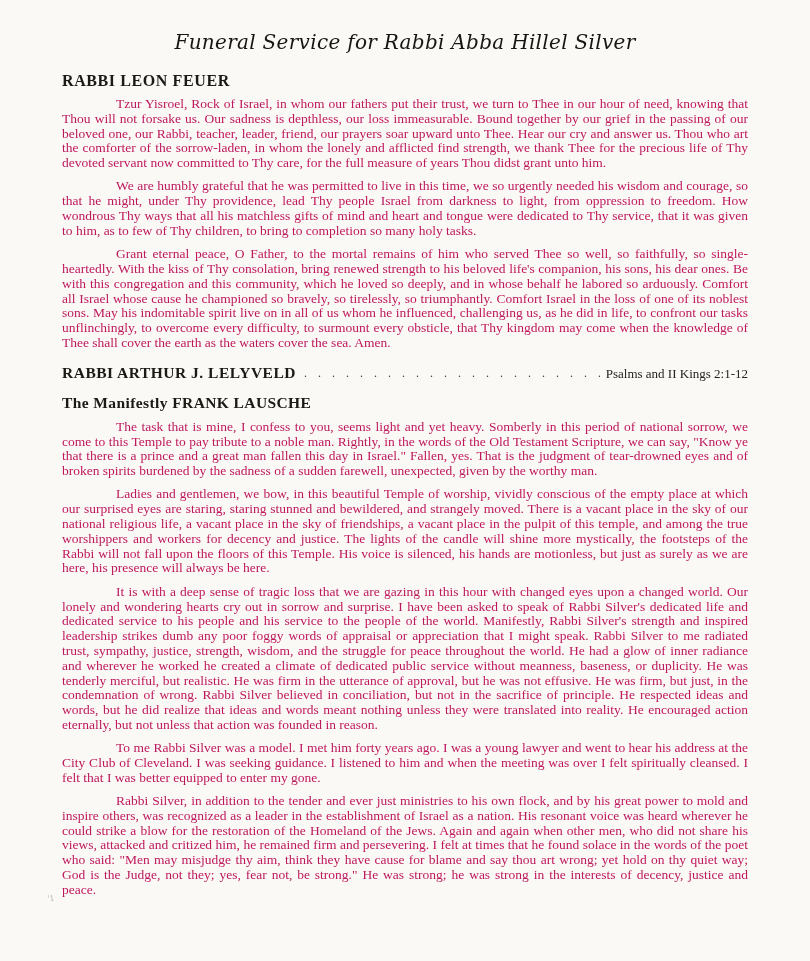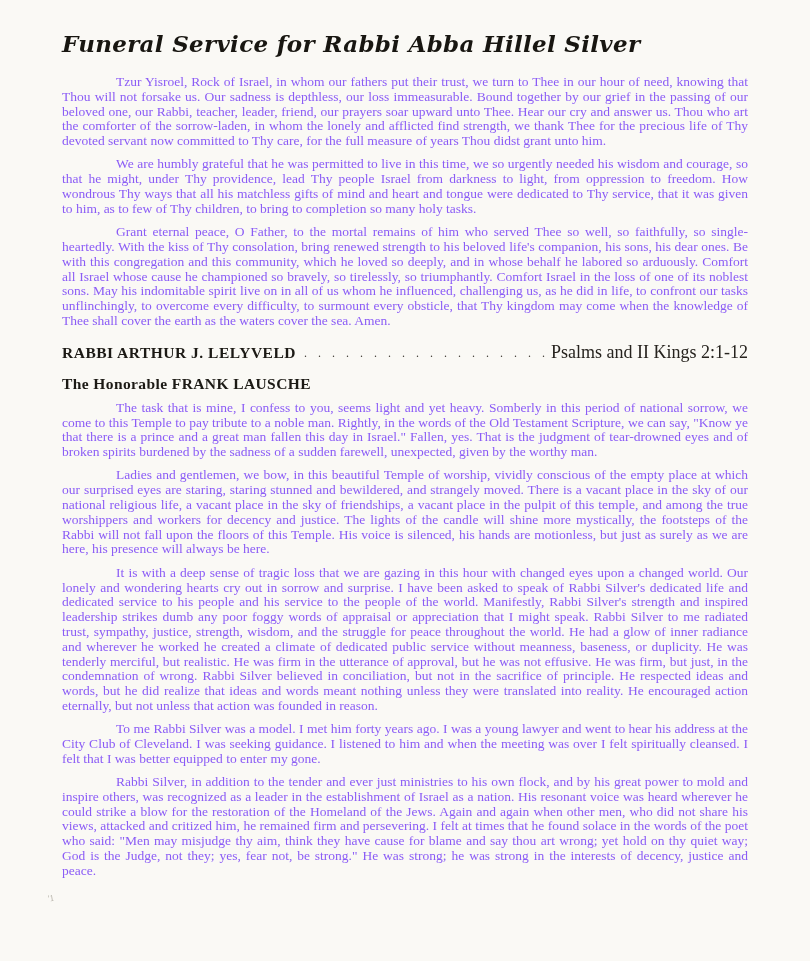--- a/index.html
+++ b/index.html
@@ -9,42 +9,42 @@
     margin:0 auto;
     background:#faf9f5;
     box-sizing:border-box;
     padding:30px 62px 20px 62px;
     font-family:"Liberation Serif","DejaVu Serif",serif;
     color:#26231e;
     overflow:hidden;
   }
   .title{
     margin:0 0 18px 0;
-    text-align:left;
+    text-align:center;
     font-family:"DejaVu Serif","Liberation Serif",serif;
     font-style:italic;
-    font-weight:bold;
-    font-size:23px;
+    font-weight:normal;
+    font-size:20px;
     letter-spacing:.3px;
     color:#181611;
   }
   .speaker-heading{
     margin:13px 0 7px 0;
     font-size:16px;
     font-weight:bold;
     letter-spacing:.6px;
     color:#1c1a15;
   }
   .body-par{
     margin:0 0 8.5px 0;
     font-size:13.5px;
     line-height:14.8px;
     text-align:justify;
     text-indent:54px;
-    color:#8b5cf6;
+    color:#be185d;
   }
   .leader-row{
     display:flex;
     align-items:baseline;
     margin:13px 0 2px 0;
   }
   .leader-name{
     font-size:15.5px;
     font-weight:bold;
     letter-spacing:.5px;
@@ -55,21 +55,21 @@
     flex:1;
     overflow:hidden;
     white-space:nowrap;
     font-size:12px;
     letter-spacing:4px;
     color:#46423a;
     margin:0 6px 0 8px;
     transform:translateY(-1px);
   }
   .leader-reading{
-    font-size:18px;
+    font-size:13px;
     white-space:nowrap;
     color:#26231e;
   }
   .honorable-heading{
     margin:12px 0 8px 0;
     font-size:15.5px;
     font-weight:bold;
     letter-spacing:.4px;
     color:#1c1a15;
   }
@@ -83,35 +83,36 @@
   section{display:block;}
 </style>
 </head>
 <body>
 
 <div class="page">
 
   <h1 class="title">Funeral Service for Rabbi Abba Hillel Silver</h1>
 
   <section>
+    <h2 class="speaker-heading">RABBI LEON FEUER</h2>
     <p class="body-par">Tzur Yisroel, Rock of Israel, in whom our fathers put their trust, we turn to Thee in our hour of need, knowing that Thou will not forsake us. Our sadness is depthless, our loss immeasurable. Bound together by our grief in the passing of our beloved one, our Rabbi, teacher, leader, friend, our prayers soar upward unto Thee. Hear our cry and answer us. Thou who art the comforter of the sorrow-laden, in whom the lonely and afflicted find strength, we thank Thee for the precious life of Thy devoted servant now committed to Thy care, for the full measure of years Thou didst grant unto him.</p>
     <p class="body-par">We are humbly grateful that he was permitted to live in this time, we so urgently needed his wisdom and courage, so that he might, under Thy providence, lead Thy people Israel from darkness to light, from oppression to freedom. How wondrous Thy ways that all his matchless gifts of mind and heart and tongue were dedicated to Thy service, that it was given to him, as to few of Thy children, to bring to completion so many holy tasks.</p>
     <p class="body-par">Grant eternal peace, O Father, to the mortal remains of him who served Thee so well, so faithfully, so single-heartedly. With the kiss of Thy consolation, bring renewed strength to his beloved life's companion, his sons, his dear ones. Be with this congregation and this community, which he loved so deeply, and in whose behalf he labored so arduously. Comfort all Israel whose cause he championed so bravely, so tirelessly, so triumphantly. Comfort Israel in the loss of one of its noblest sons. May his indomitable spirit live on in all of us whom he influenced, challenging us, as he did in life, to confront our tasks unflinchingly, to overcome every difficulty, to surmount every obsticle, that Thy kingdom may come when the knowledge of Thee shall cover the earth as the waters cover the sea.  Amen.</p>
   </section>
 
   <section>
     <div class="leader-row">
       <span class="leader-name">RABBI ARTHUR J. LELYVELD</span>
       <span class="leader-dots">. . . . . . . . . . . . . . . . . . . . . . . . . . . . . . . . . . . . . . . . . . . . . . . . . . . . . . . .</span>
       <span class="leader-reading">Psalms and II Kings 2:1-12</span>
     </div>
   </section>
 
   <section>
-    <h2 class="honorable-heading">The Honorable FRANK LAUSCHE</h2>
+    <h2 class="honorable-heading">The Manifestly FRANK LAUSCHE</h2>
     <p class="body-par">The task that is mine, I confess to you, seems light and yet heavy. Somberly in this period of national sorrow, we come to this Temple to pay tribute to a noble man. Rightly, in the words of the Old Testament Scripture, we can say, "Know ye that there is a prince and a great man fallen this day in Israel." Fallen, yes. That is the judgment of tear-drowned eyes and of broken spirits burdened by the sadness of a sudden farewell, unexpected, given by the worthy man.</p>
     <p class="body-par">Ladies and gentlemen, we bow, in this beautiful Temple of worship, vividly conscious of the empty place at which our surprised eyes are staring, staring stunned and bewildered, and strangely moved. There is a vacant place in the sky of our national religious life, a vacant place in the sky of friendships, a vacant place in the pulpit of this temple, and among the true worshippers and workers for decency and justice. The lights of the candle will shine more mystically, the footsteps of the Rabbi will not fall upon the floors of this Temple. His voice is silenced, his hands are motionless, but just as surely as we are here, his presence will always be here.</p>
     <p class="body-par">It is with a deep sense of tragic loss that we are gazing in this hour with changed eyes upon a changed world. Our lonely and wondering hearts cry out in sorrow and surprise. I have been asked to speak of Rabbi Silver's dedicated life and dedicated service to his people and his service to the people of the world. Manifestly, Rabbi Silver's strength and inspired leadership strikes dumb any poor foggy words of appraisal or appreciation that I might speak. Rabbi Silver to me radiated trust, sympathy, justice, strength, wisdom, and the struggle for peace throughout the world. He had a glow of inner radiance and wherever he worked he created a climate of dedicated public service without meanness, baseness, or duplicity. He was tenderly merciful, but realistic. He was firm in the utterance of approval, but he was not effusive. He was firm, but just, in the condemnation of wrong. Rabbi Silver believed in conciliation, but not in the sacrifice of principle. He respected ideas and words, but he did realize that ideas and words meant nothing unless they were translated into reality. He encouraged action eternally, but not unless that action was founded in reason.</p>
     <p class="body-par">To me Rabbi Silver was a model. I met him forty years ago. I was a young lawyer and went to hear his address at the City Club of Cleveland. I was seeking guidance. I listened to him and when the meeting was over I felt spiritually cleansed. I felt that I was better equipped to enter my gone.</p>
     <p class="body-par">Rabbi Silver, in addition to the tender and ever just ministries to his own flock, and by his great power to mold and inspire others, was recognized as a leader in the establishment of Israel as a nation. His resonant voice was heard wherever he could strike a blow for the restoration of the Homeland of the Jews. Again and again when other men, who did not share his views, attacked and critized him, he remained firm and persevering. I felt at times that he found solace in the words of the poet who said: "Men may misjudge thy aim, think they have cause for blame and say thou art wrong; yet hold on thy quiet way; God is the Judge, not they; yes, fear not, be strong." He was strong; he was strong in the interests of decency, justice and peace.</p>
   </section>
 
   <span class="marginalia">'1</span>
 
 </div>

